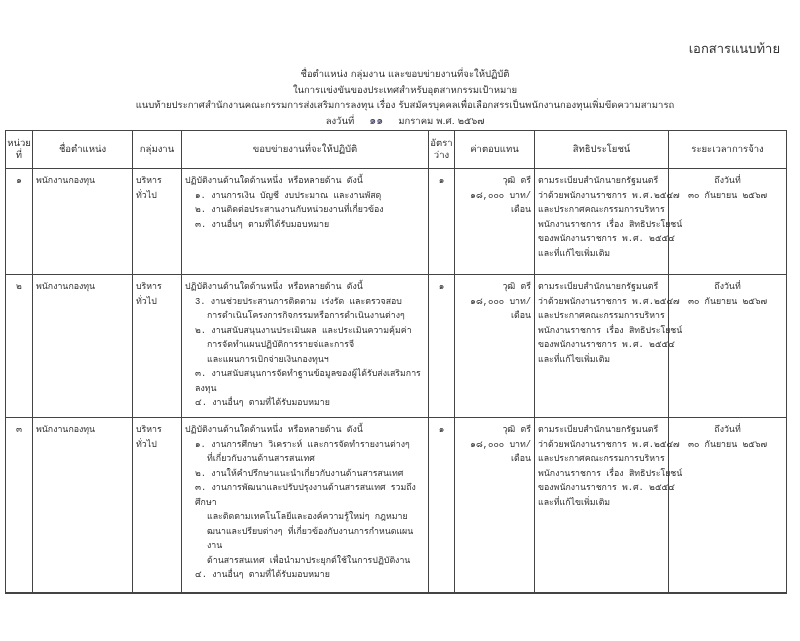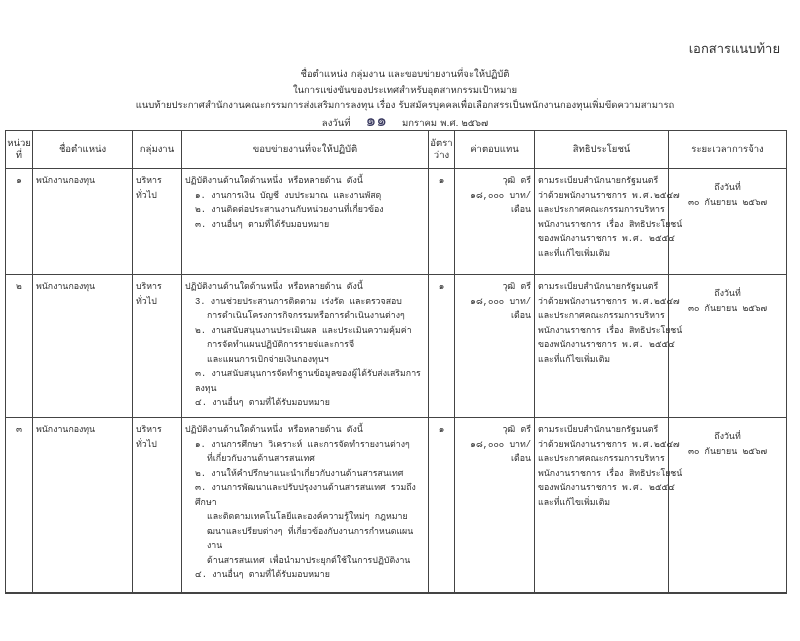--- a/index.html
+++ b/index.html
@@ -10,41 +10,41 @@
   }
   .attach-label {
     position: absolute; top: 38px; left: 660px; width: 120px;
     text-align: right; font-size: 13px; color: #333;
   }
   .heading {
     position: absolute; top: 46px; left: 60px; width: 690px;
     text-align: center; font-size: 9.5px; line-height: 15.5px; color: #2f2f2f; margin-top: 20px;
   }
   .heading .date-line span { margin: 0 6px; }
-  .heading .hand { font-family: Liberation Sans, sans-serif; font-size: 17px; color: #3a3a60; }
+  .heading .hand { font-family: Liberation Sans, sans-serif; font-size: 11px; color: #3a3a60; }
   table.doc {
     position: absolute; top: 130px; left: 5px; width: 781px;
     border-collapse: collapse; table-layout: fixed; font-family: Liberation Mono, monospace;
   }
   table.doc th, table.doc td {
     border: 1px solid #444; vertical-align: top;
     font-weight: normal; padding: 0; color: #2f2f2f;
   }
   table.doc th {
     height: 37px; vertical-align: middle; text-align: center;
     font-size: 9.5px; line-height: 12px;
   }
   table.doc tr.r1 td { height: 105px; }
   table.doc tr.r2 td { height: 142px; }
   table.doc tr.r3 td { height: 174px; }
   td .cell { padding: 5px 3px 0 3px; line-height: 14.5px; font-size: 8.8px; }
   td.c-num .cell { text-align: center; padding-left: 0; padding-right: 0; }
   td.c-rate .cell { text-align: center; }
   td.c-pay .cell { text-align: right; }
-  td.c-period .cell { text-align: center; margin-top: 7px; }
+  td.c-period .cell { text-align: center; }
   .duty-head { white-space: nowrap; }
   .duty-item { padding-left: 10px; text-indent: 0; }
   .duty-item.cont { padding-left: 22px; }
   .ben-line { white-space: nowrap; }
   .bottom-border { border-bottom: 2px solid #444 !important; }
 </style>
 </head>
 <body>
 
 <div class="attach-label">เอกสารแนบท้าย</div>

